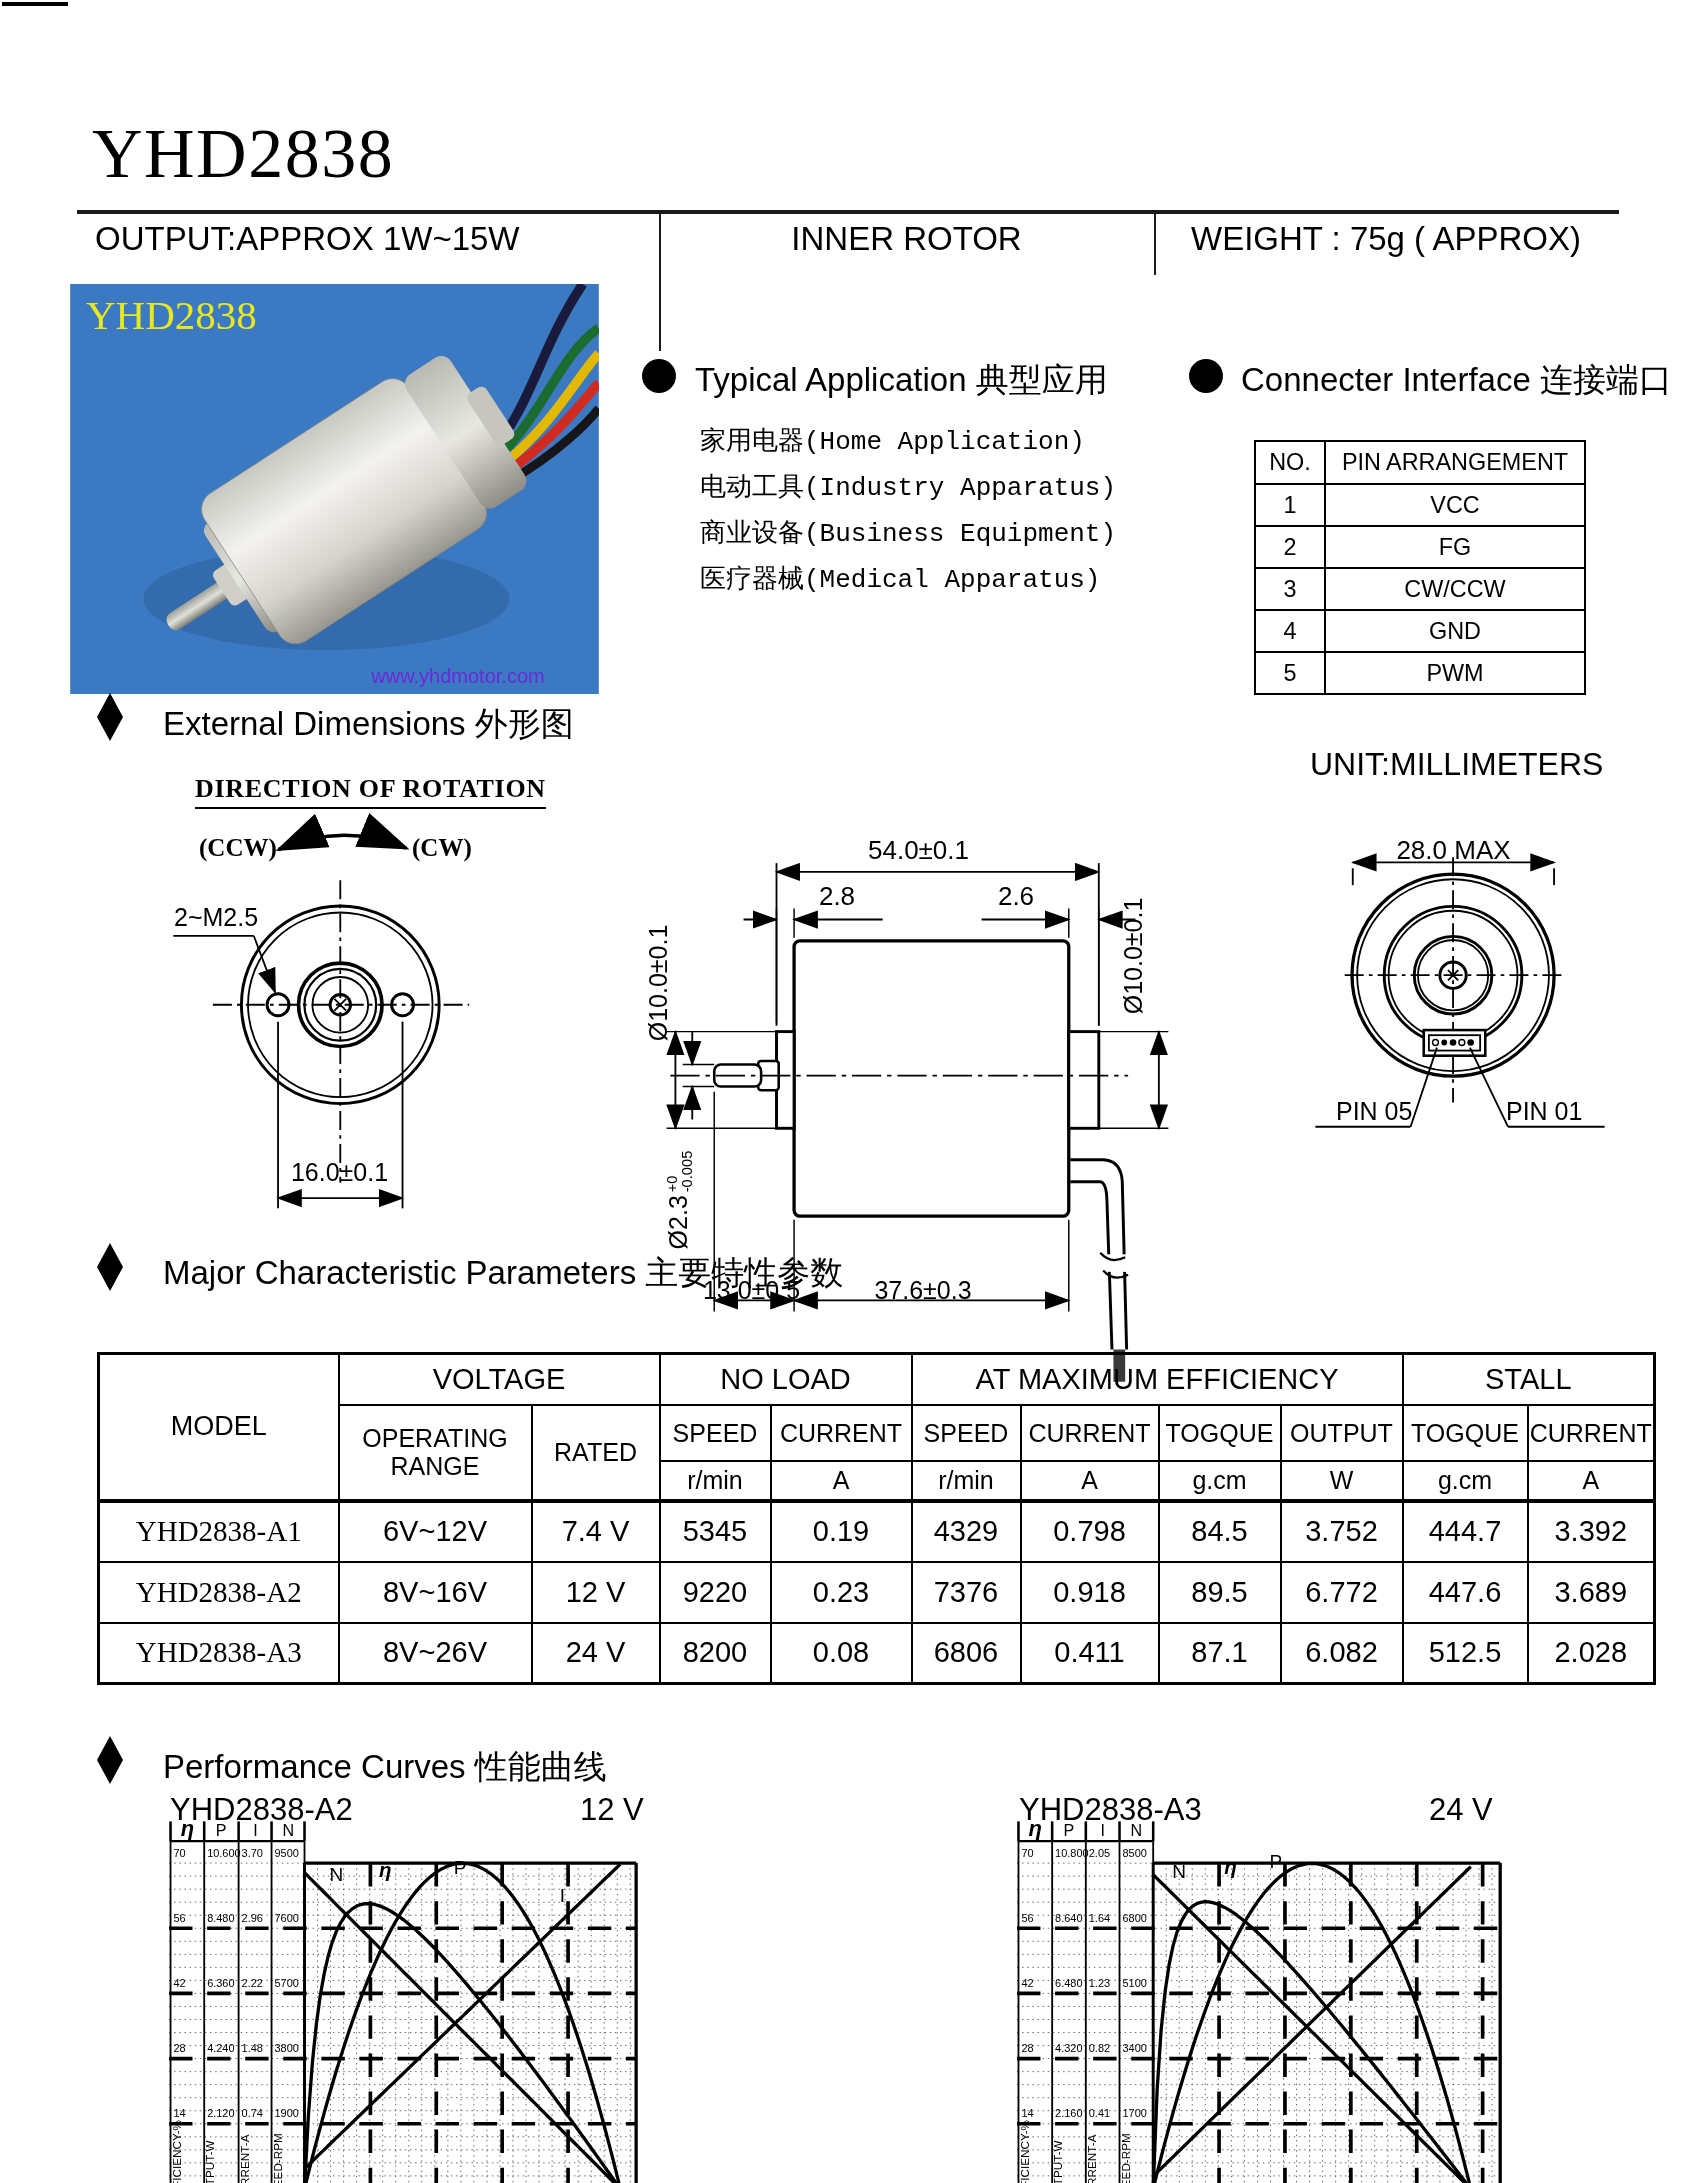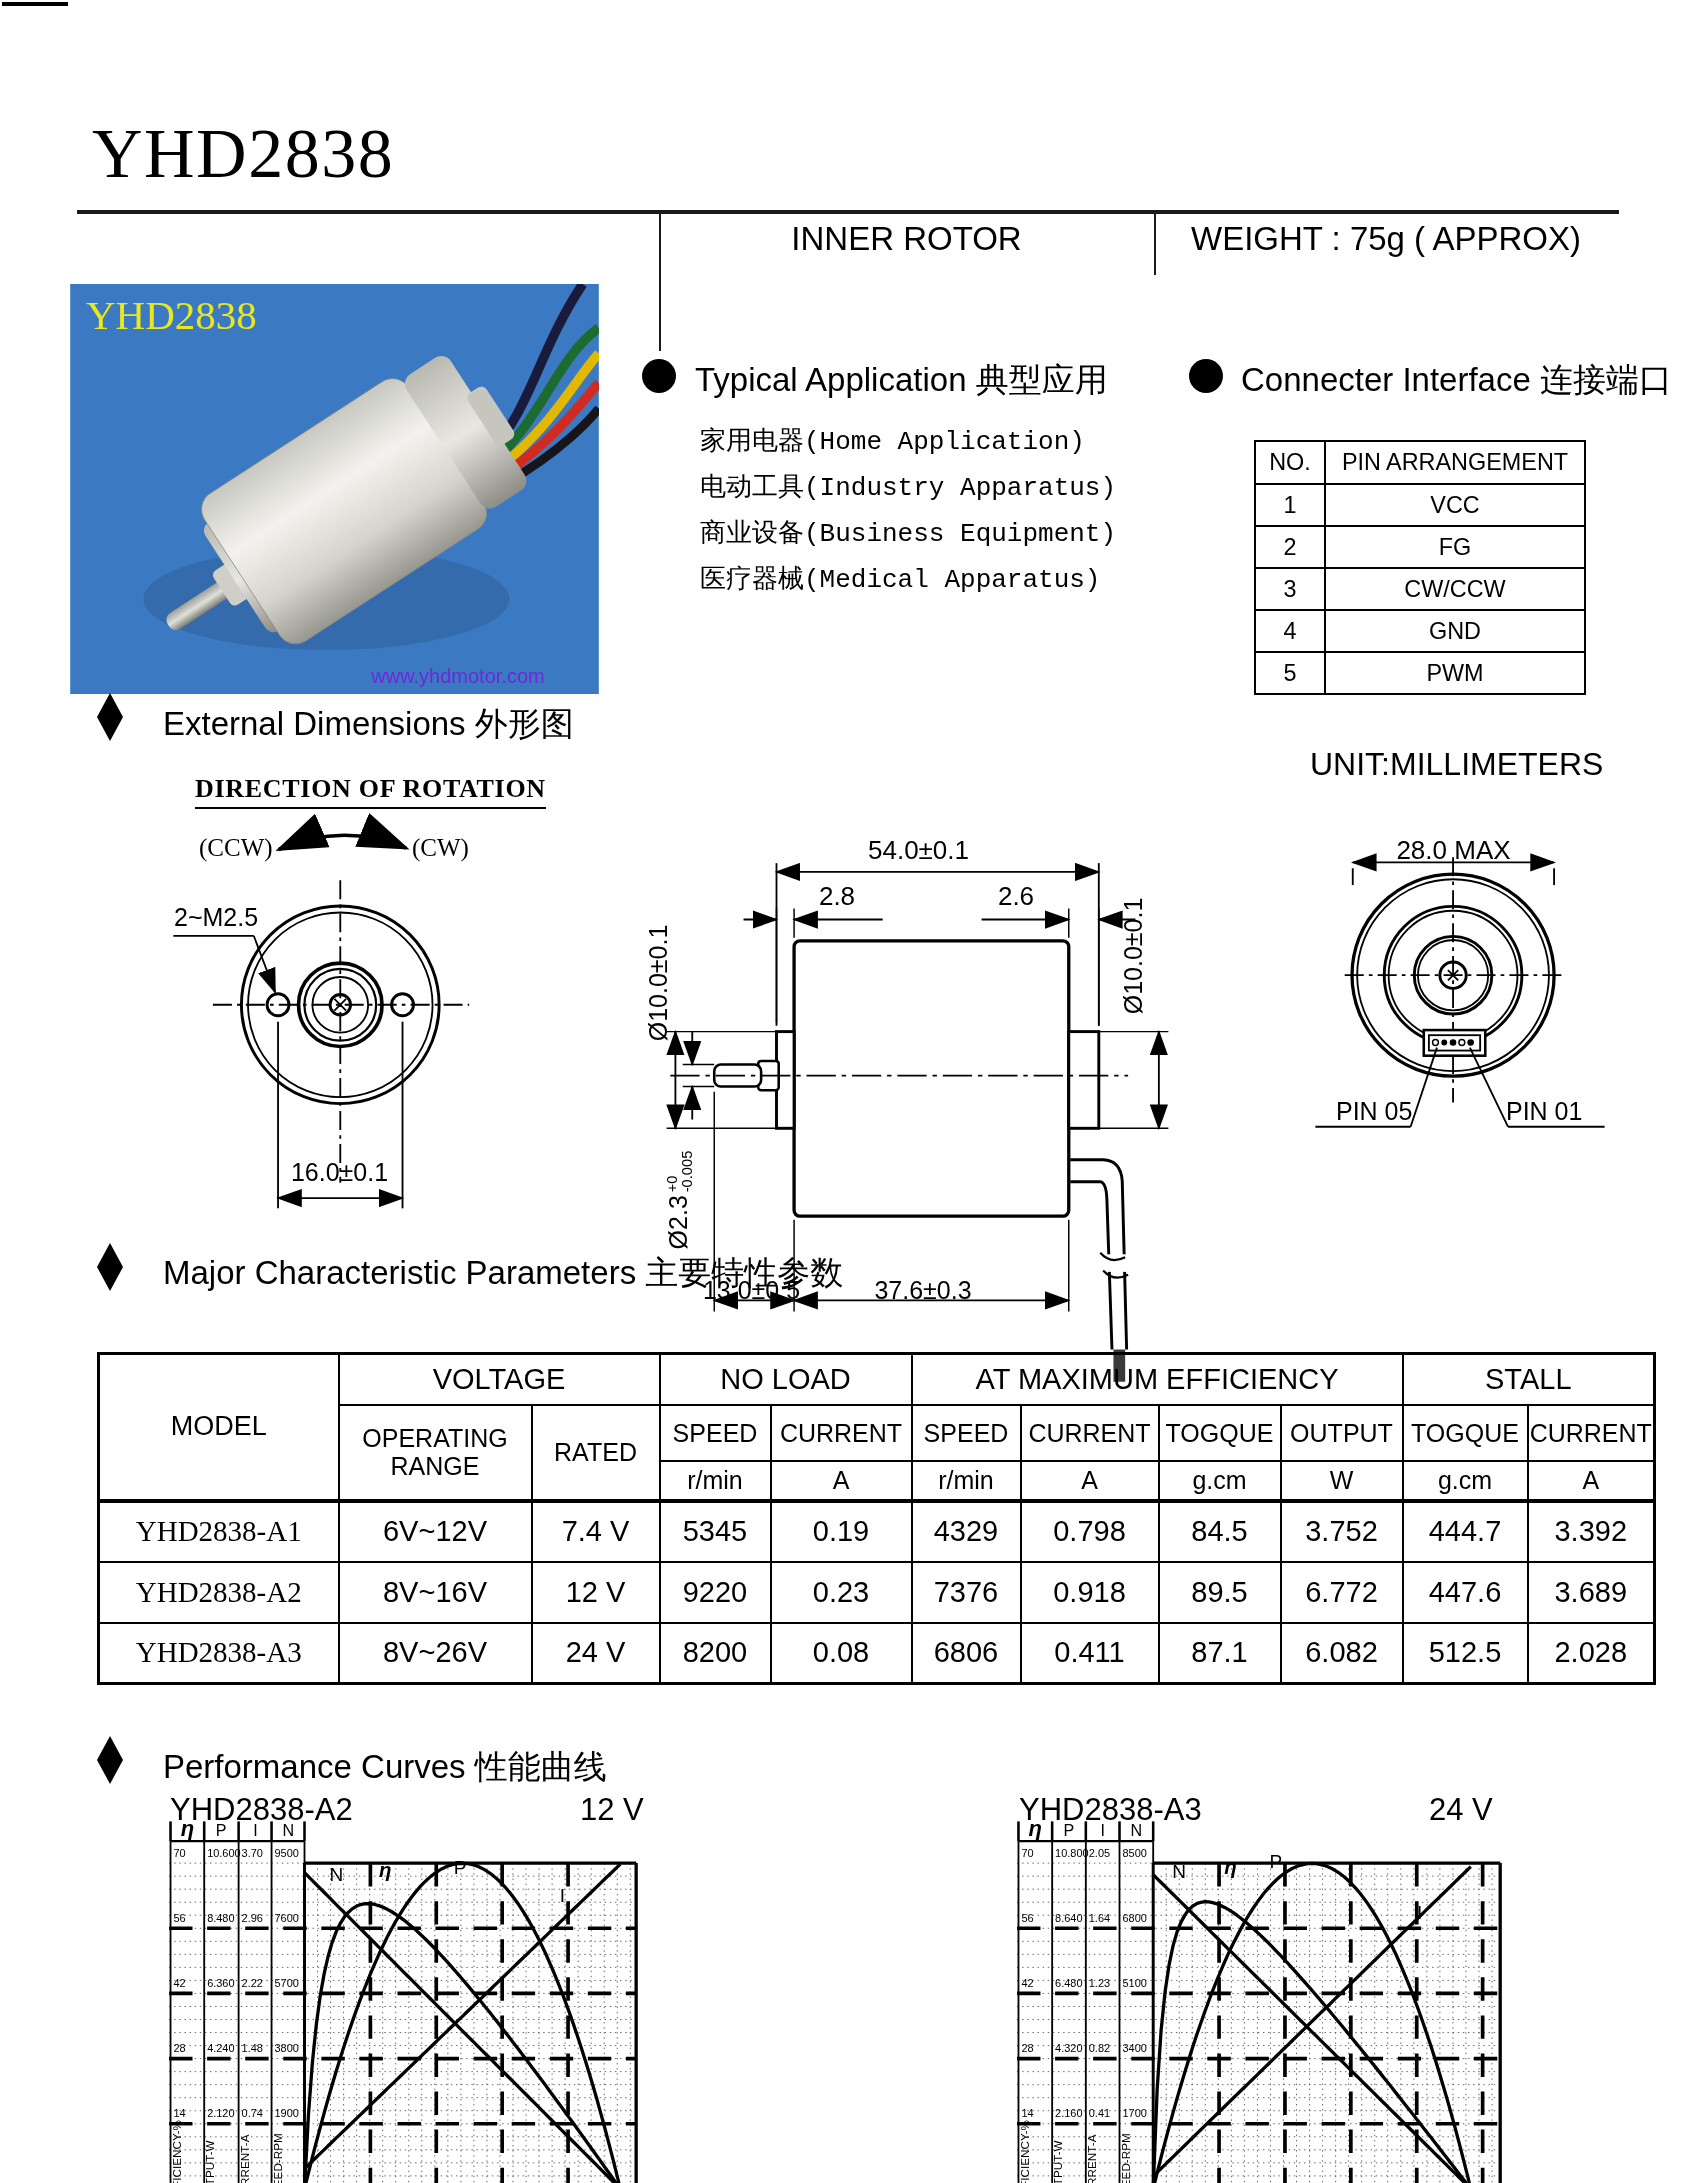--- a/index.html
+++ b/index.html
@@ -35,36 +35,37 @@
   .p-table .group{font-size:29px;}
   .p-table .sub{font-size:25px;line-height:28px;}
   .p-table .unit{font-size:25px;}
   .p-table td{font-size:29px;}
   .p-table td.model-c{font-family:"Liberation Serif",serif;font-size:29px;}
   .dim{font-size:25px;}
   .dimc{text-align:center;}
   .rot{transform:translate(-50%,-50%) rotate(-90deg);transform-origin:center;}
   .dir-title{font-family:"Liberation Serif",serif;font-weight:bold;font-size:26px;
              border-bottom:2.9px solid #000;padding-bottom:2.9px;letter-spacing:0.7px;}
-  .ccwcw{font-family:"Liberation Serif",serif;font-weight:normal;font-size:25px;}
+  .ccwcw{font-family:"Liberation Serif",serif;font-weight:bold;font-size:25px;}
   .tolwrap{display:inline-flex;flex-direction:column;font-size:14.7px;line-height:15.4px;
            vertical-align:middle;margin-left:2.9px;}
   svg text{font-family:"Liberation Sans",sans-serif;}
   .unit-lbl{font-size:32px;}
 </style>
 </head>
 <body>
 
 <div class="page">
 
   <div class="topbar"></div>
 
   <div class="abs doc-title" style="left:92px;top:114px;">YHD2838</div>
   <div class="rule" style="left:77px;top:210px;width:1542px;height:3.7px;"></div>
 
+  <div class="abs hdr" style="left:95px;top:220px;">OUTPUT:APPROX 1W~15W</div>
   <div class="rule" style="left:659px;top:213px;width:2.2px;height:138px;"></div>
   <div class="rule" style="left:1154px;top:213px;width:2.2px;height:62px;"></div>
   <div class="abs hdr dimc" style="left:659px;top:220px;width:495px;">INNER ROTOR</div>
   <div class="abs hdr" style="left:1191px;top:220px;">WEIGHT : 75g ( APPROX)</div>
 
   <div class="photo">
     <svg width="529" height="410" viewBox="0 0 722 560">
       <defs>
         <linearGradient id="metal" x1="0" y1="0" x2="0" y2="1">
           <stop offset="0" stop-color="#c8c8c2"></stop>

